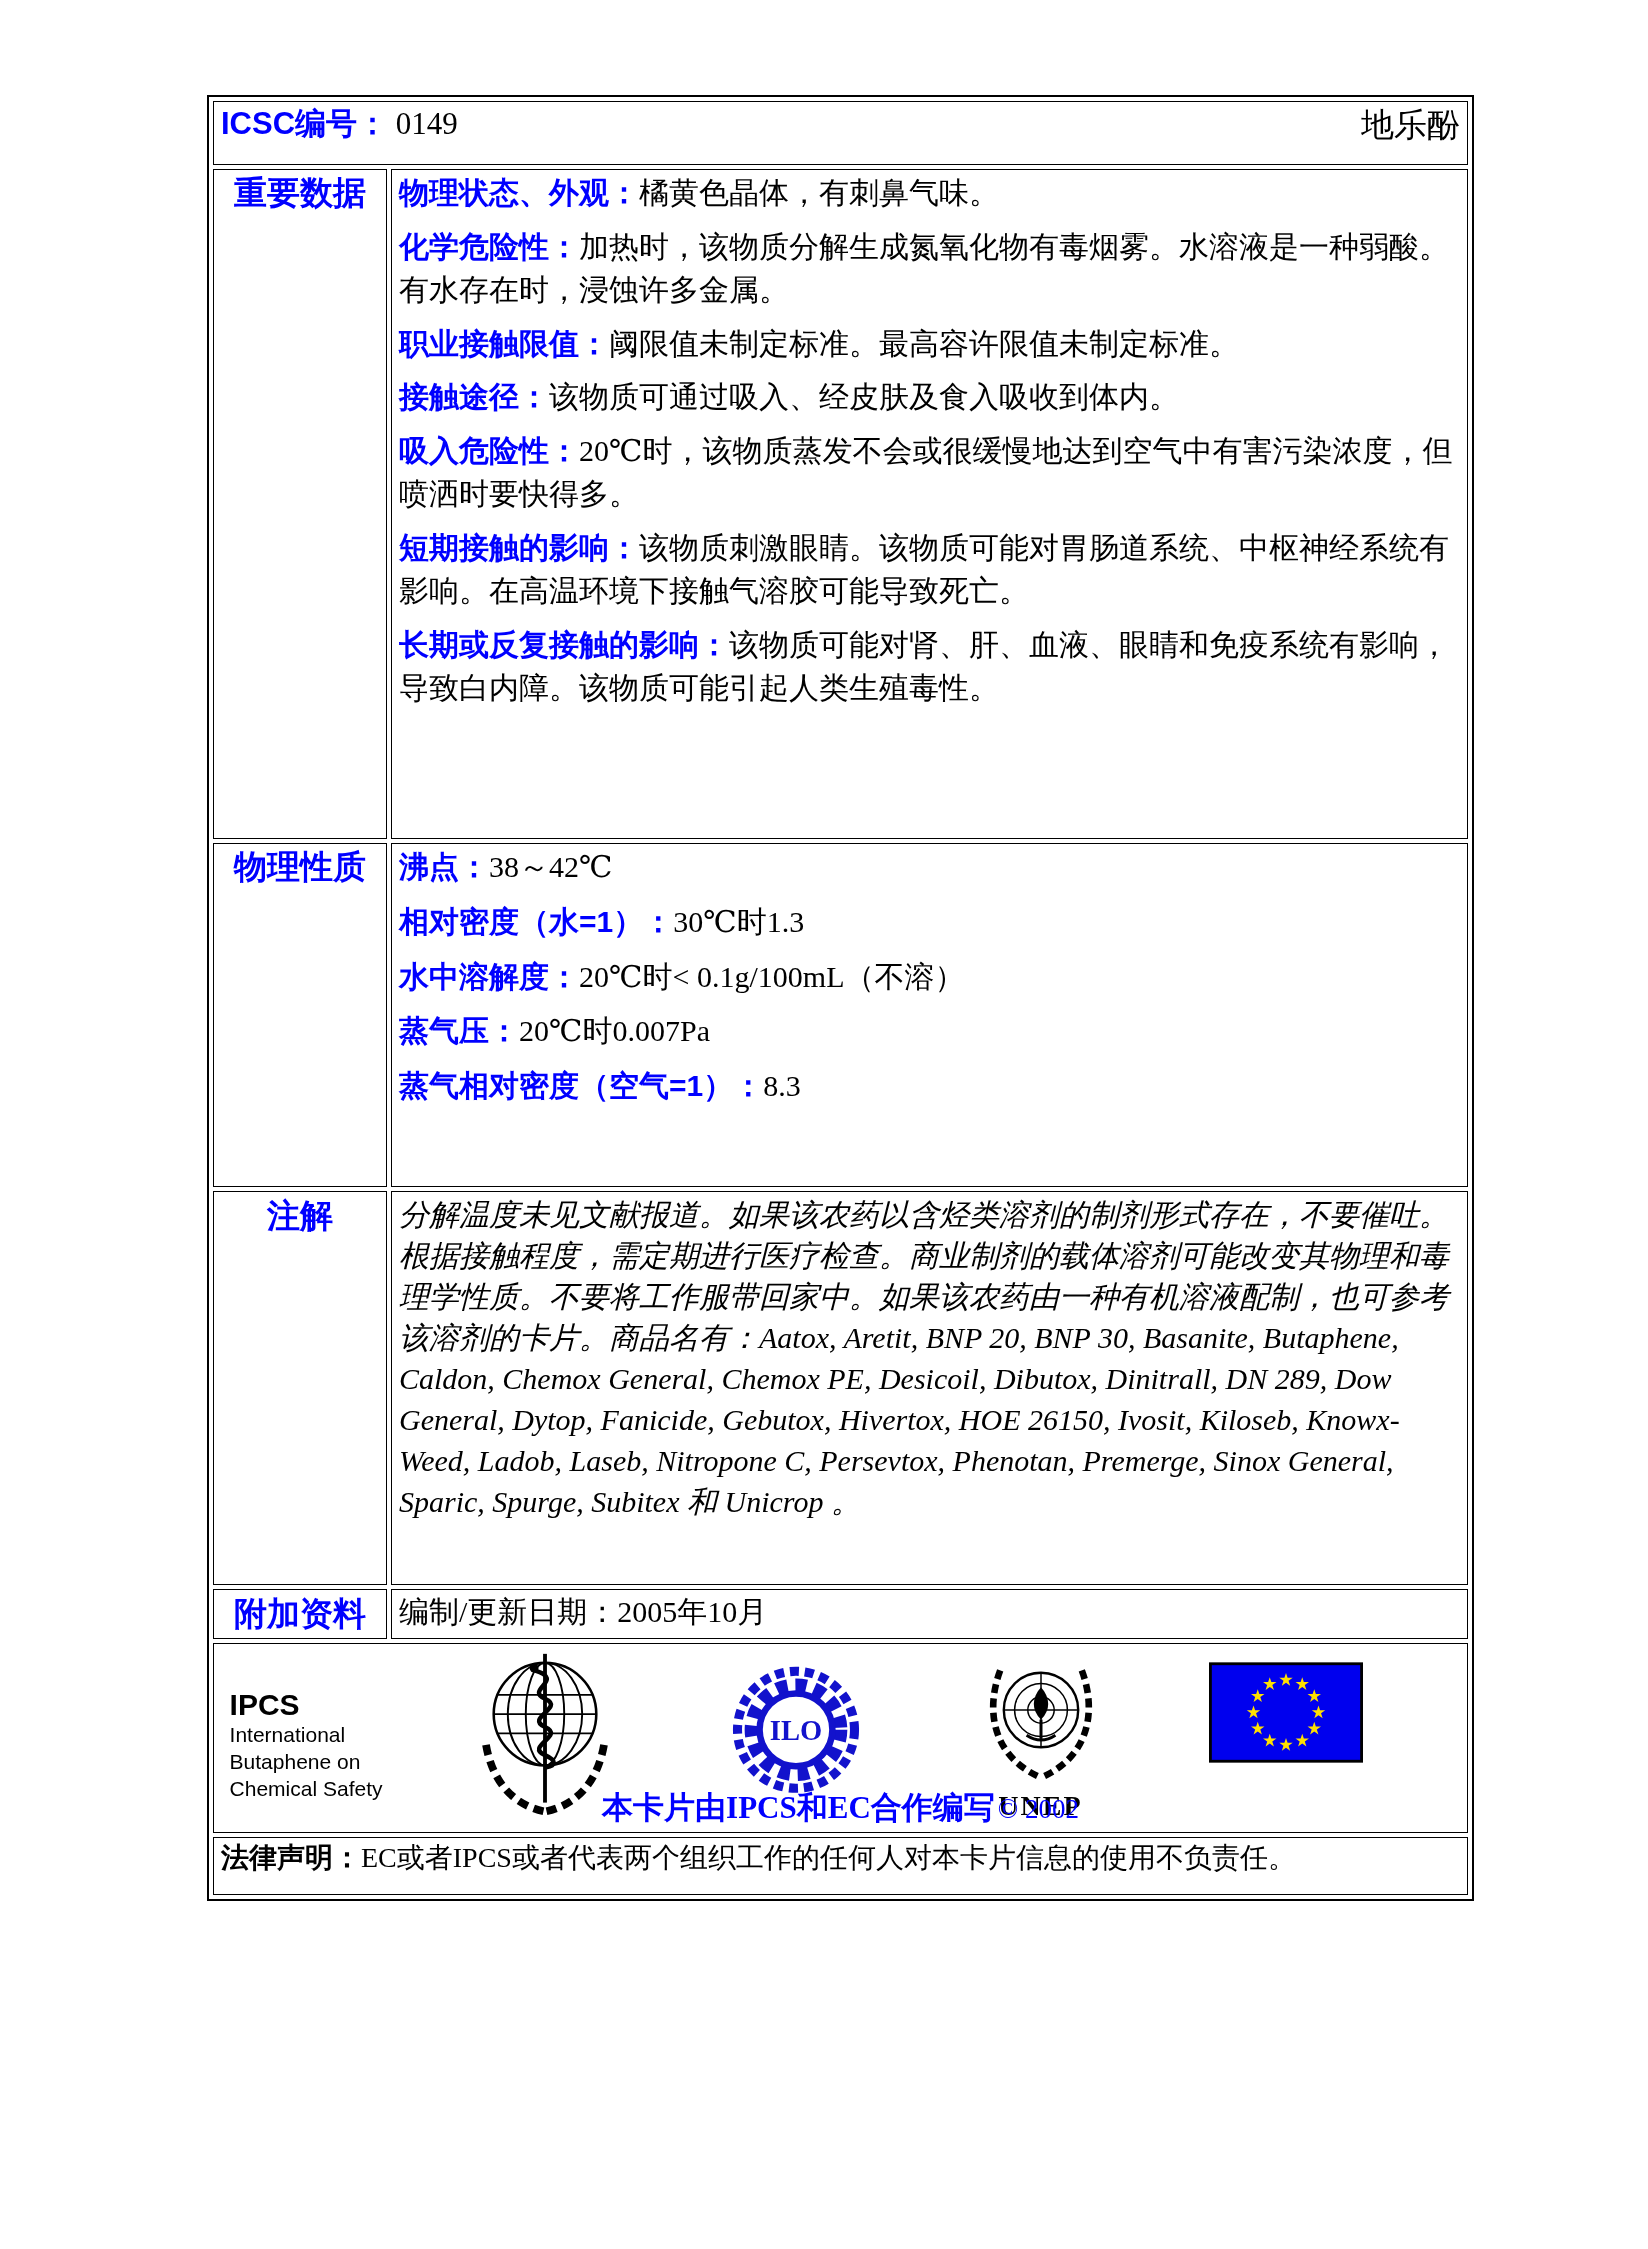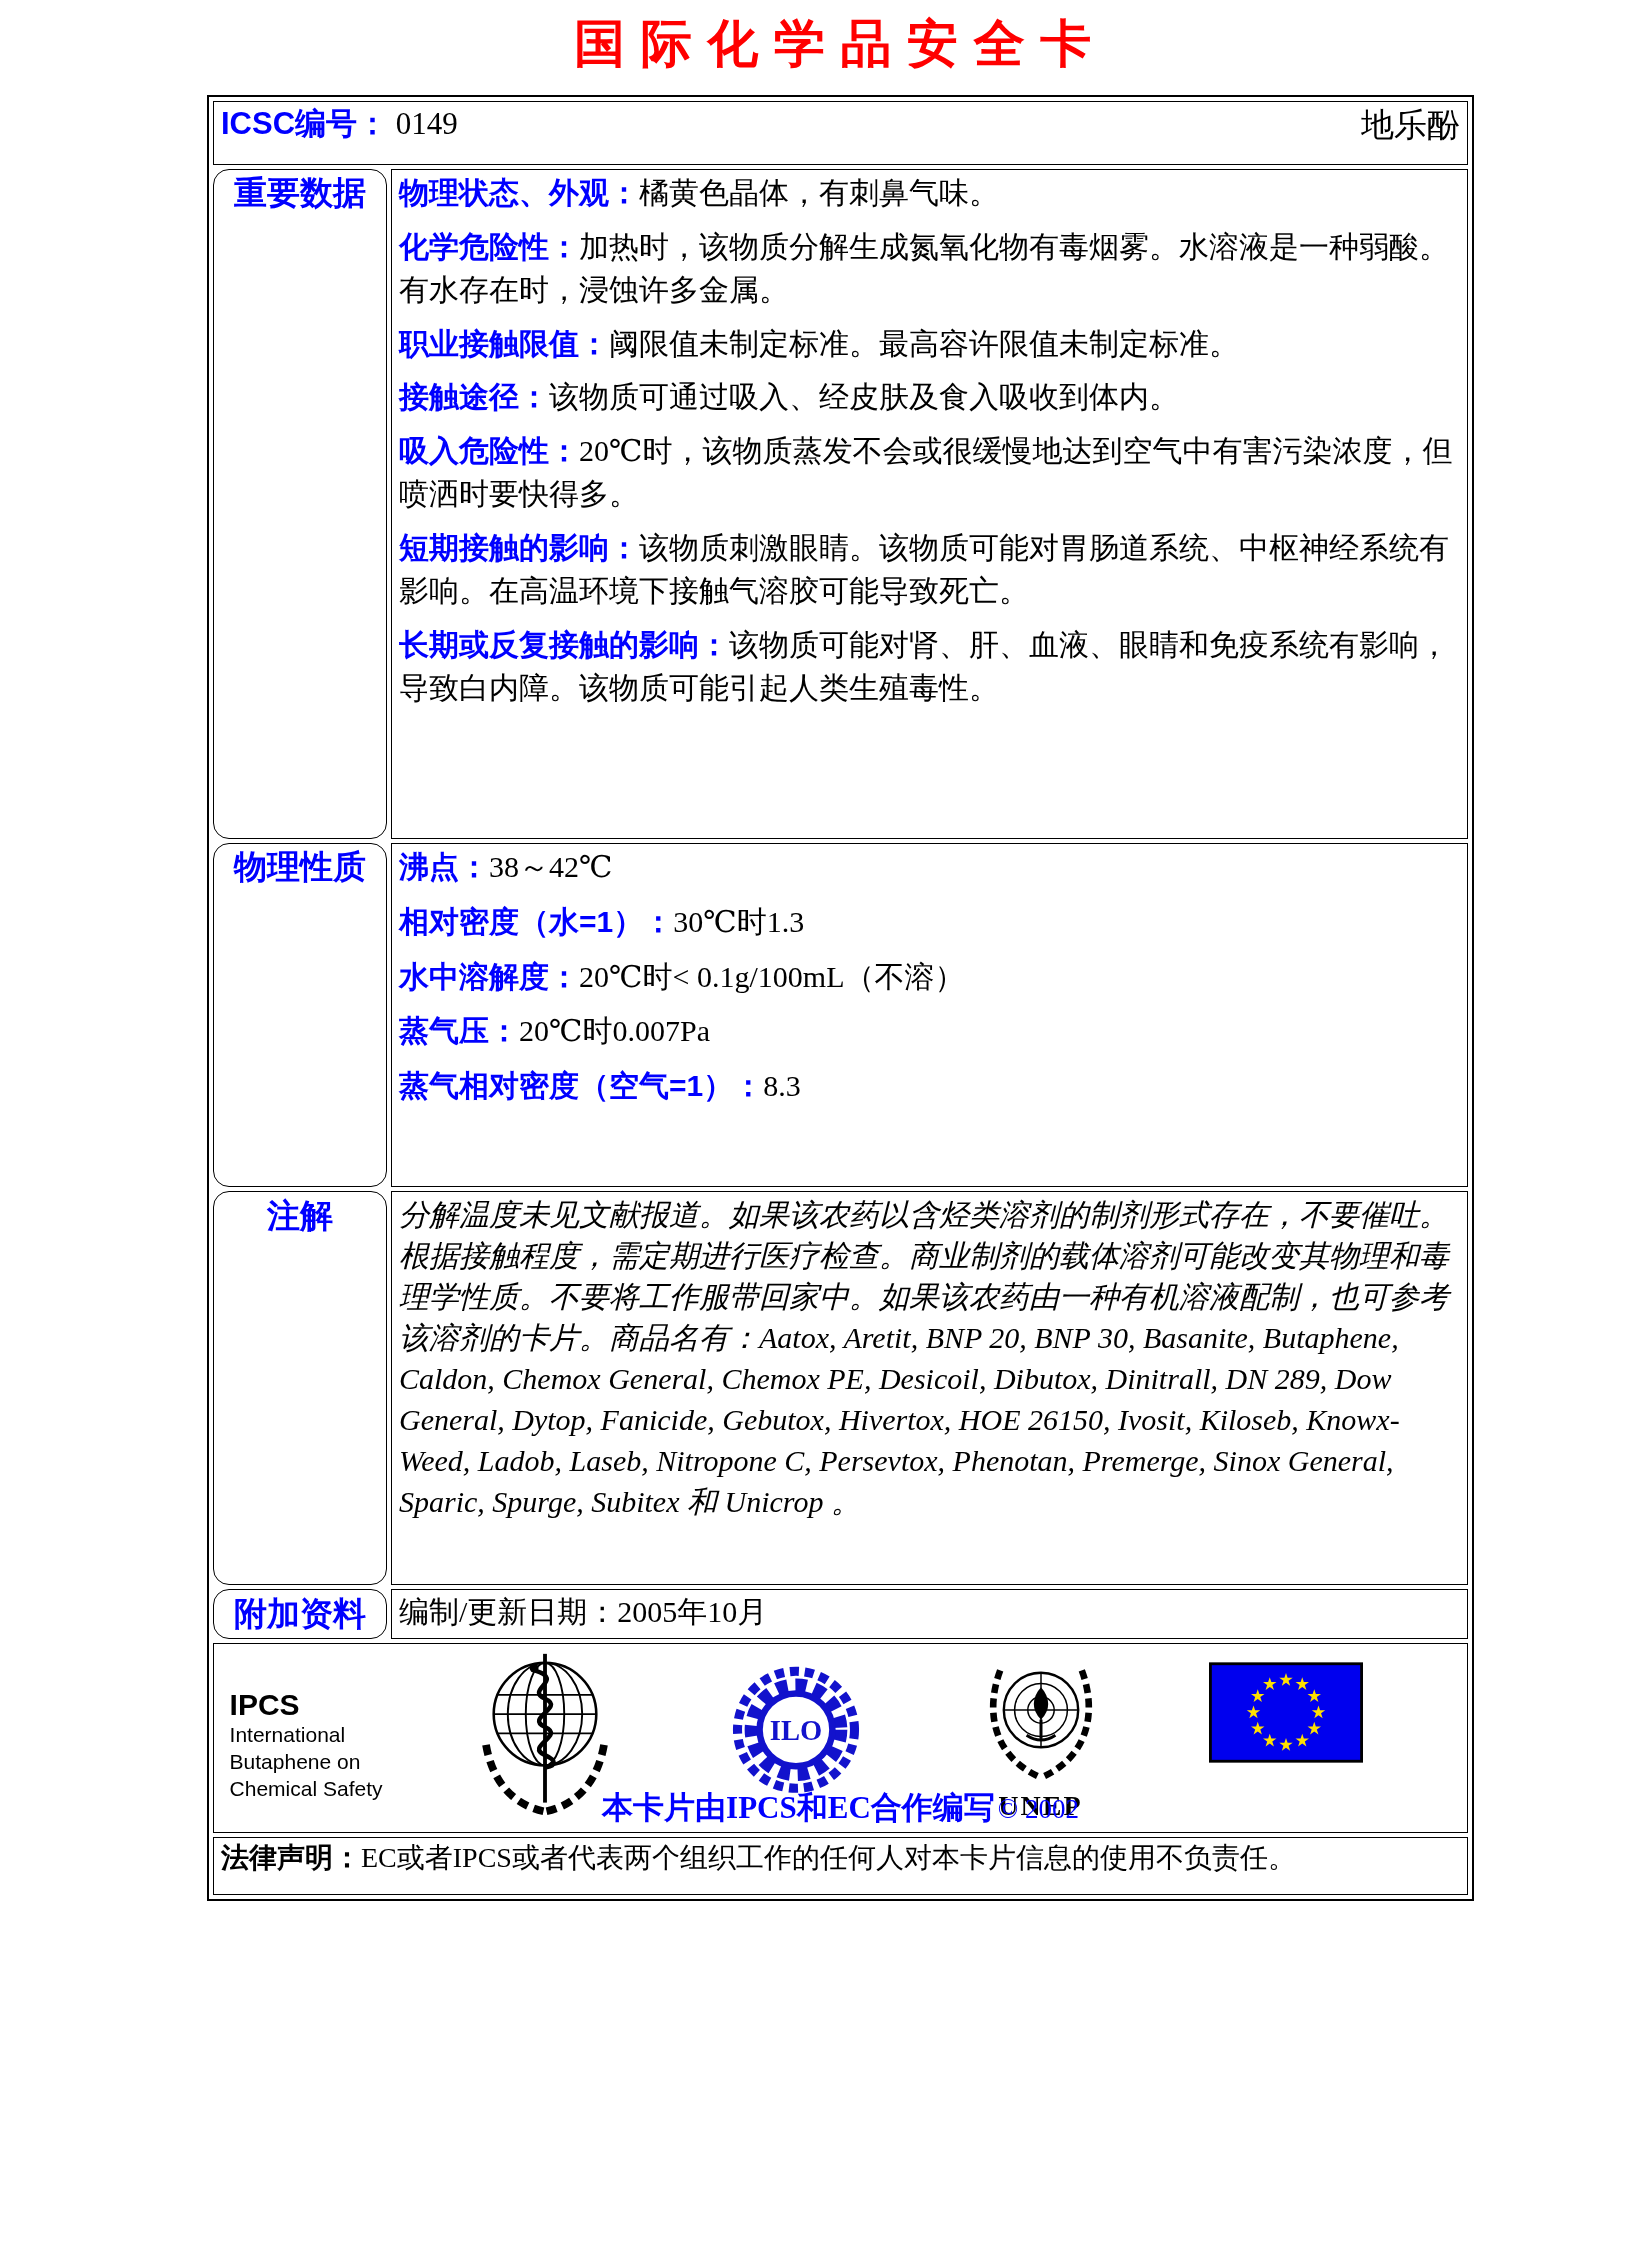--- a/index.html
+++ b/index.html
@@ -5,21 +5,21 @@
   html,body{margin:0;padding:0;background:#ffffff;}
   .page{position:relative;width:1648px;height:2250px;background:#ffffff;overflow:hidden;
         font-family:"Liberation Serif","DejaVu Serif",serif;color:#000;}
   .title{position:absolute;top:10px;left:207px;width:1267px;margin:0;text-align:center;
          font-family:"Liberation Serif","DejaVu Serif",serif;font-weight:bold;
          font-size:51px;letter-spacing:15.6px;color:#ff0000;white-space:nowrap;}
   table.card{position:absolute;left:207px;top:95px;width:1267px;background:#ffffff;
              border:2.1px solid #000;border-collapse:separate;border-spacing:4.2px;table-layout:fixed;}
   table.card td{border:1.4px solid #000;background:#fff;vertical-align:top;padding:1.4px 7px;}
   .label-cell{vertical-align:middle;text-align:center;color:#0000ff;font-weight:bold;
-              font-size:33px;font-family:"Liberation Sans","DejaVu Sans",sans-serif;border-radius:16px;}
+              font-size:33px;font-family:"Liberation Sans","DejaVu Sans",sans-serif;}
   .icsc-cell{height:59px;vertical-align:middle;font-size:31px;}
   .icsc-label{color:#0000ff;font-weight:bold;font-family:"Liberation Sans","DejaVu Sans",sans-serif;}
   .icsc-num{color:#000;}
   .chem-name{float:right;font-size:33px;color:#000;}
   .imp-cell{height:665px;font-size:30px;line-height:1.45;}
   .imp-cell p{margin:0 0 10px 0;}
   .phys-cell{height:340px;font-size:30px;line-height:1.45;padding-top:7px;}
   .phys-cell p{margin:0 0 11.3px 0;}
   .term{color:#0000ff;font-weight:bold;font-family:"Liberation Sans","DejaVu Sans",sans-serif;}
   .env-cell{height:81px;font-size:30px;line-height:1.36;}
@@ -40,21 +40,20 @@
   .credit-line{position:absolute;left:0;right:0;bottom:2.8px;text-align:center;white-space:nowrap;}
   .credit-main{color:#0000ff;font-weight:bold;font-size:31px;
                font-family:Liberation Serif, serif;}
   .credit-copy{color:#0000ff;font-size:27px;text-align:center;}
 </style>
 </head>
 <body>
 
 <div class="page">
 
-  <h1 class="title">国际化学品安全卡</h1>
 
   <table class="card">
     <colgroup>
         <col style="width:174px">
         <col>
       </colgroup>
 
     <tbody>
         <tr>
       <td colspan="2" class="icsc-cell">

